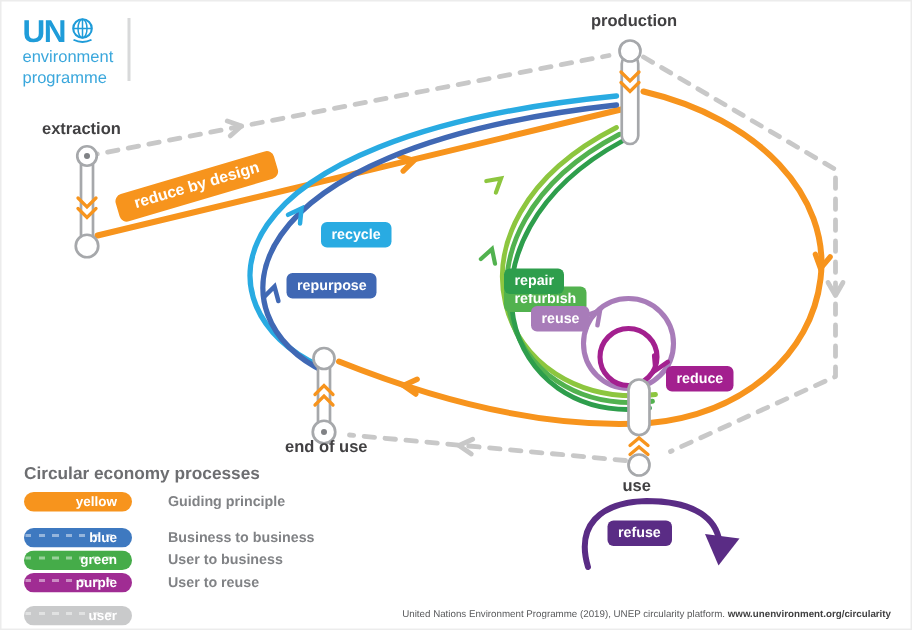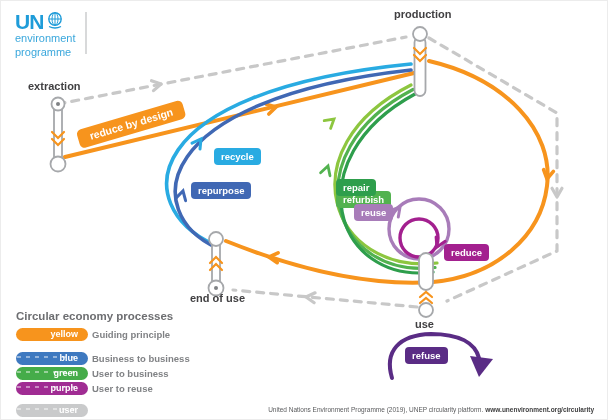--- a/index.html
+++ b/index.html
@@ -43,21 +43,21 @@
   .lrow.mb-md { margin-bottom:9px; }
   .pill { width:72px; height:13px; border-radius:7px; color:#fff; font-size:9px; font-weight:bold;
           display:flex; align-items:center; justify-content:flex-end; padding-right:10px; line-height:1;
           background-image:repeating-linear-gradient(90deg, rgba(255,255,255,.45) 0 4px, rgba(255,255,255,0) 4px 9px);
           background-size:80% 2px; background-repeat:no-repeat; background-position:10% 40%; }
   .pill-yellow { background-color:#F7941D; background-image:none; }
   .pill-blue { background-color:#3E79C0; }
   .pill-green { background-color:#45AC49;padding-left:44px; }
   .pill-purple { background-color:#A02C93; }
   .pill-gray { background-color:#C9CACB; }
-  .llabel { font-size:9.5px; font-weight:bold; color:#808285; margin-left:4px; white-space:nowrap; }
+  .llabel { font-size:9.5px; font-weight:bold; color:#808285; margin-left:24px; white-space:nowrap; }
 
   
   #footer { position:absolute; right:13px; bottom:6px; font-size:6.5px; color:#595A5C; white-space:nowrap; }
   #footer b { color:#404041; }
 </style>
 </head>
 <body>
 
 <div id="stage">
 

